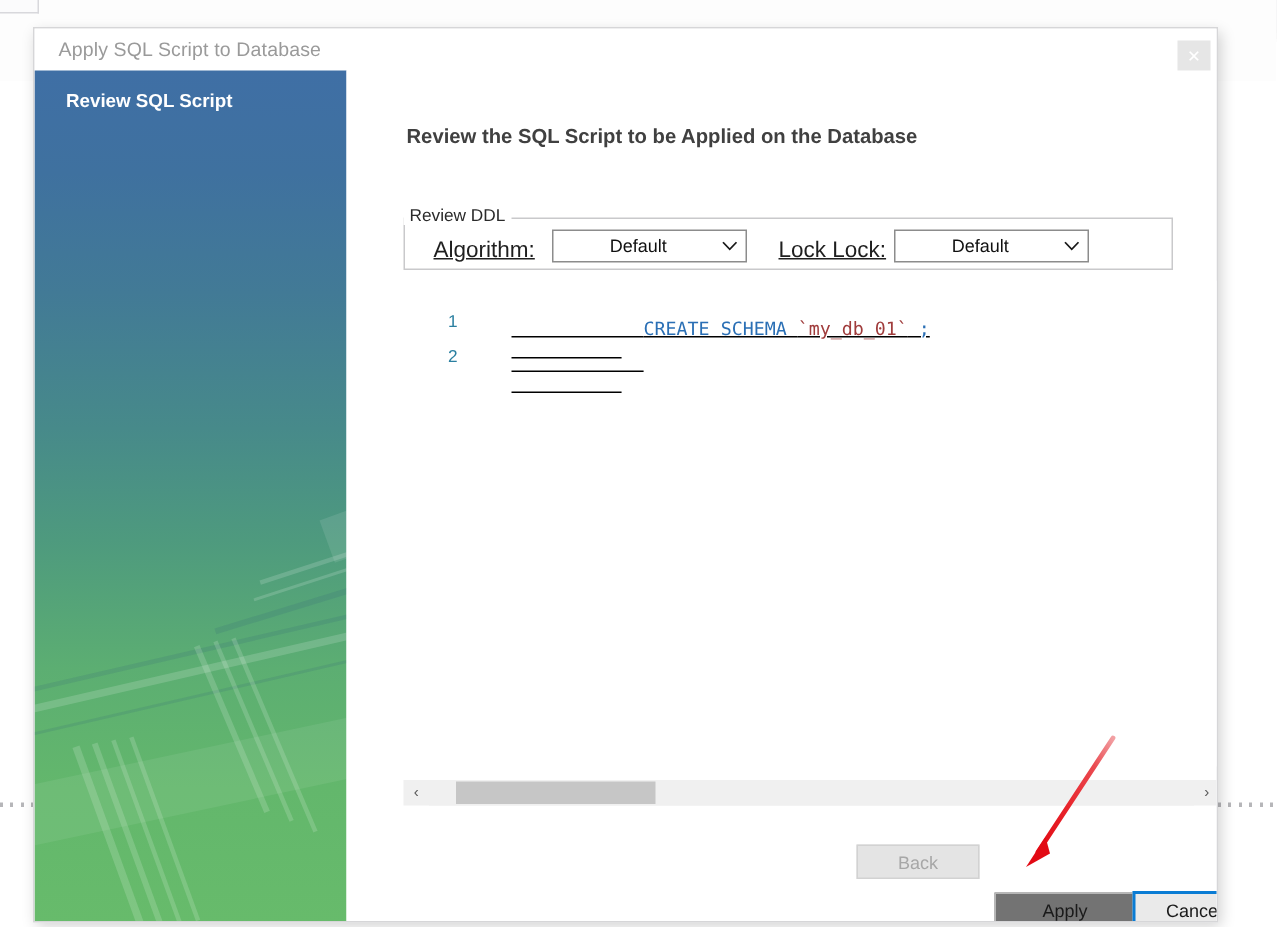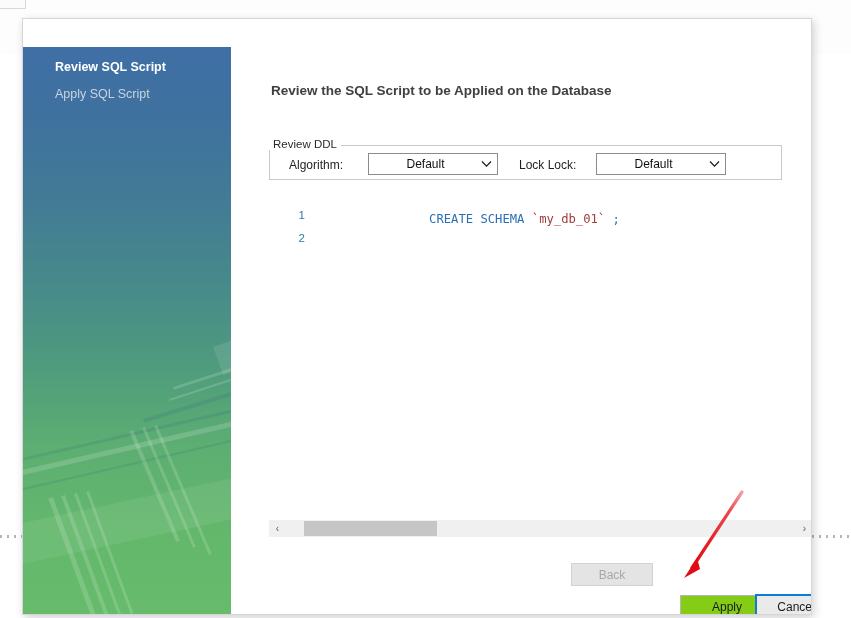--- a/index.html
+++ b/index.html
@@ -121,21 +121,21 @@
   
   .ray {
     position: absolute;
     background: rgba(255,255,255,0.16);
     transform-origin: 0 0;
   }
   .ray.dark { background: rgba(40,80,120,0.13); }
 
   .nav-item {
     position: absolute;
-    left: 13px;
+    left: 2px;
     width: 208px;
     height: 26px;
     padding-left: 19px;
     display: flex;
     align-items: center;
     font-size: 12.5px;
     cursor: pointer;
   }
   .nav-item.active {
     color: #ffffff;
@@ -183,23 +183,24 @@
     left: 38px;
     top: 91px;
     background: #ffffff;
     padding: 0 4px;
     font-size: 11.5px;
     color: #2a2a2a;
     white-space: nowrap;
   }
   .field-label {
     position: absolute;
-    font-size: 12px;
+    font-size: 15px;
     color: #1f1f1f;
     white-space: nowrap;
+    text-decoration: underline;
   }
   .lbl-algorithm { left: 58px; top: 111px; }
   .lbl-locktype  { left: 288px; top: 111px; }
 
   .combo {
     position: absolute;
     height: 22px;
     border: 1px solid #8c8c8c;
     background: #ffffff;
     display: flex;
@@ -247,20 +248,21 @@
     position: absolute;
     width: 36px;
     text-align: right;
     color: #2a7fa0;
     font-family: "Liberation Sans", sans-serif;
     font-size: 11.5px;
   }
   .code-text {
     position: absolute;
     left: 72px;
+    text-decoration: underline;
   }
   .tok-kw   { color: #2a6fb5; }
   .tok-id   { color: #a03c3c; }
   .tok-punc { color: #2a6fb5; }
 
   
   .hscroll {
     position: absolute;
     left: 38px;
     top: 473px;
@@ -313,22 +315,22 @@
     user-select: none;
   }
   .btn.back {
     left: 340px; top: 516px; width: 82px;
     color: #a7a7a7;
     background: #e4e4e4;
     border-color: #d2d2d2;
     cursor: default;
   }
   .btn.apply {
-    left: 449px; top: 548px; width: 94px;
-    background: #84cc16;
+    left: 432px; top: 548px; width: 94px;
+    background: #737373;
     border-color: #b6b6b6;
   }
   .btn.cancel {
     left: 524px; top: 547px; width: 82px; height: 25px;
     background: #eaeaea;
     border: 2px solid #0a7cd4;
   }
 
   
   .annot-arrow {
@@ -362,20 +364,24 @@
     <div class="bg-band b3"></div>
     <div class="bg-band b4"></div>
     <div class="bg-band b5"></div>
     <div class="bg-band b6"></div>
     <div class="bg-dotline"></div>
     <div class="bg-topleft-box"></div>
   </div>
 
   <div class="dialog">
 
+    <div class="titlebar">
+      <div class="title-text">Apply SQL Script to Database</div>
+      <div class="close-btn">✕</div>
+    </div>
 
     <div class="sidebar">
 
       <div class="ray" style="left:150px; top:340px; width:260px; height:3px; transform:rotate(-18deg);"></div>
       <div class="ray" style="left:146px; top:352px; width:270px; height:2px; transform:rotate(-18deg);"></div>
       <div class="ray dark" style="left:120px; top:372px; width:300px; height:4px; transform:rotate(-17deg);"></div>
       <div class="ray dark" style="left:-40px; top:420px; width:420px; height:3px; transform:rotate(-13deg);"></div>
       <div class="ray" style="left:-40px; top:432px; width:430px; height:5px; transform:rotate(-13deg);"></div>
       <div class="ray dark" style="left:-30px; top:448px; width:420px; height:2px; transform:rotate(-13deg);"></div>
       <div class="ray" style="left:110px; top:383px; width:120px; height:4px; transform:rotate(67deg);"></div>
@@ -384,23 +390,20 @@
       <div class="ray" style="left:30px; top:450px; width:130px; height:5px; transform:rotate(70deg);"></div>
       <div class="ray" style="left:42px; top:448px; width:130px; height:4px; transform:rotate(70deg);"></div>
       <div class="ray" style="left:54px; top:446px; width:130px; height:3px; transform:rotate(70deg);"></div>
       <div class="ray" style="left:66px; top:444px; width:130px; height:3px; transform:rotate(70deg);"></div>
       <div class="ray" style="left:190px; top:300px; width:60px; height:30px; transform:rotate(-20deg); background:rgba(255,255,255,0.10);"></div>
       <div class="ray" style="left:-20px; top:480px; width:280px; height:40px; transform:rotate(-12deg); background:rgba(255,255,255,0.07);"></div>
 
       <div class="nav-item active">
         <span>Review SQL Script</span>
       </div>
-      <div class="nav-item inactive">
-        <span>Apply SQL Script</span>
-      </div>
     </div>
 
     <div class="content">
 
       <div class="heading">Review the SQL Script to be Applied on the Database</div>
 
       <div class="ddl-group"></div>
       <div class="ddl-legend">Review DDL</div>
 
       <div class="field-label lbl-algorithm">Algorithm:</div>

